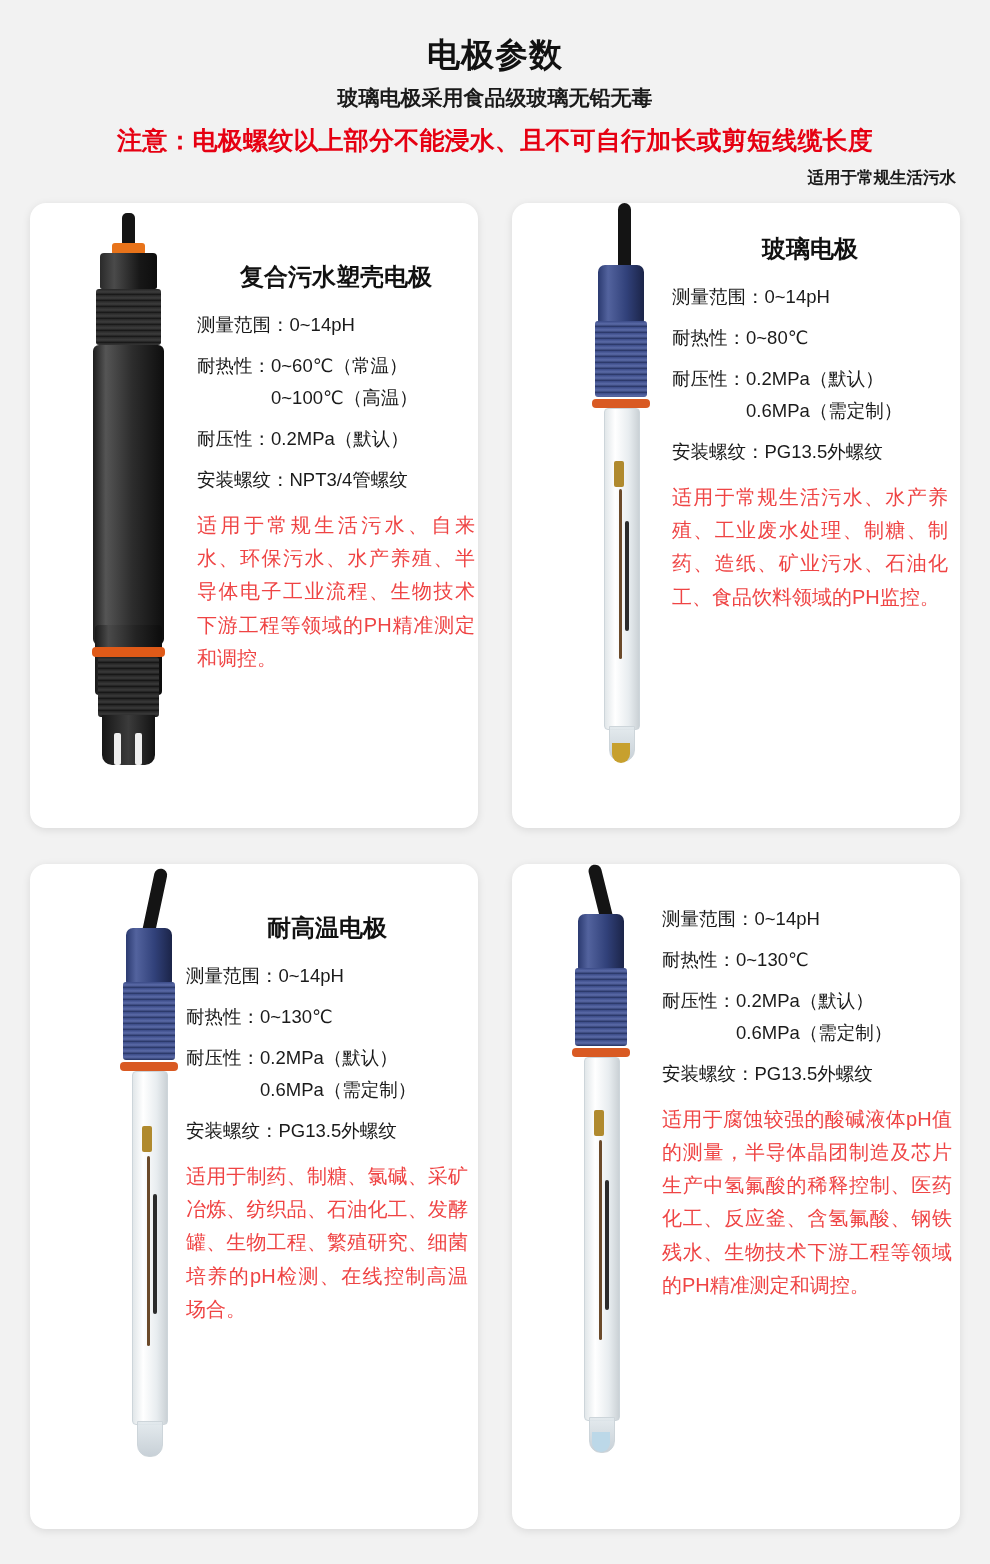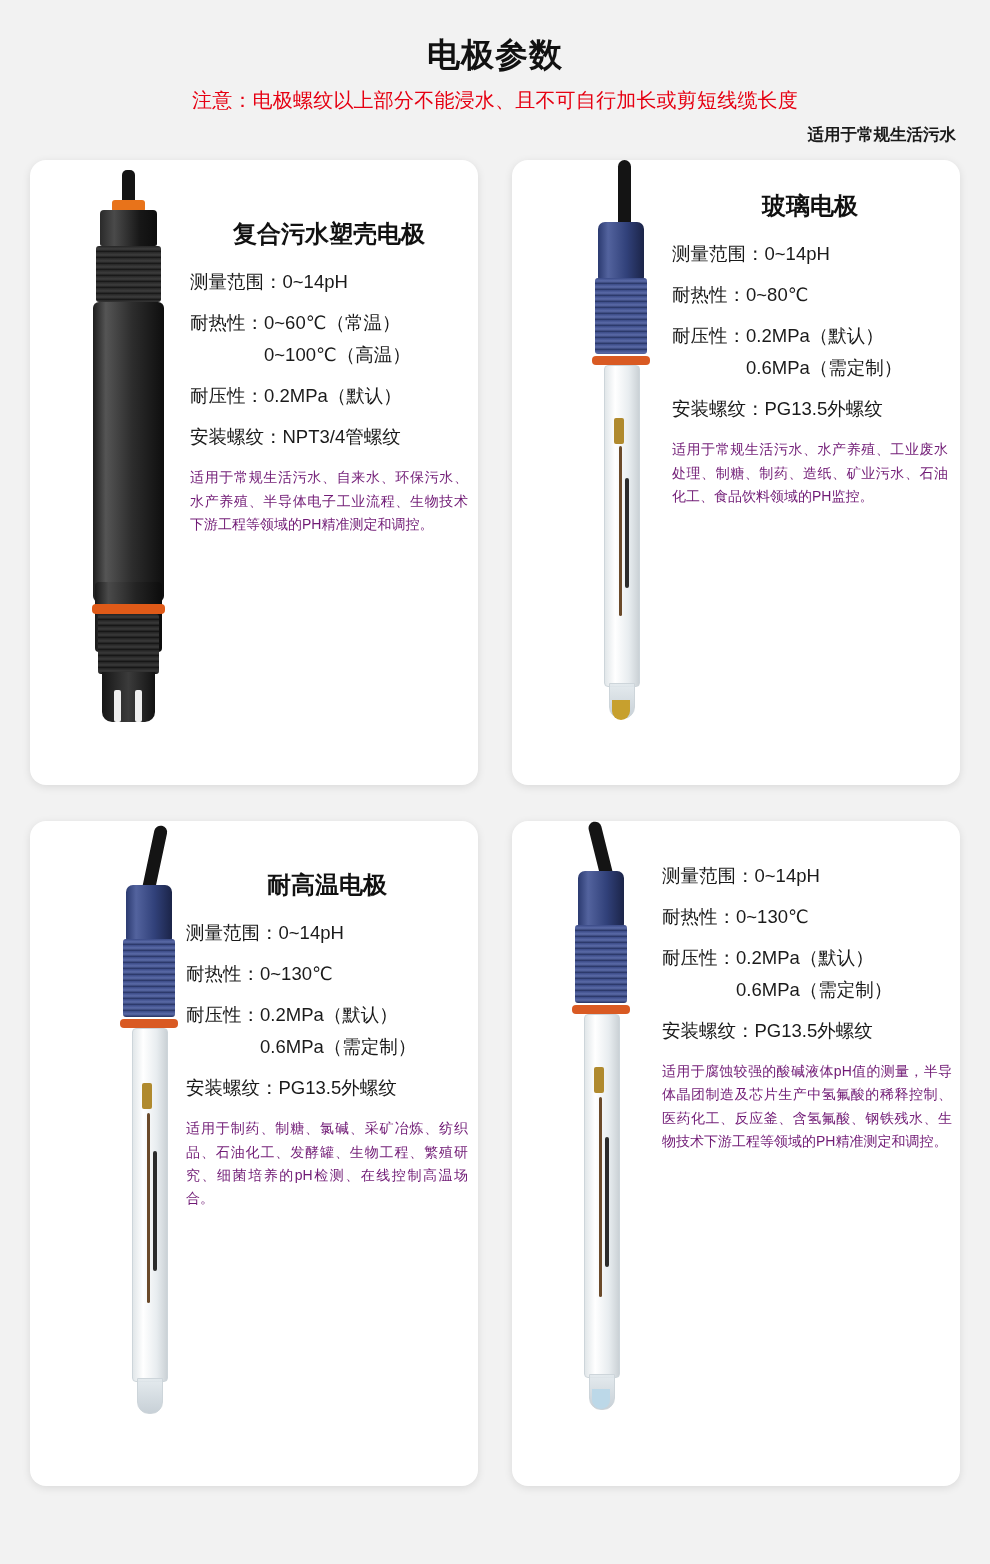--- a/index.html
+++ b/index.html
@@ -33,22 +33,22 @@
     color: #111;
   }
   .sub-title {
     font-size: 21px;
     font-weight: bold;
     color: #1a1a1a;
     margin-top: 9px;
     line-height: 1.3;
   }
   .warning {
-    font-size: 20px;
-    font-weight: normal;
+    font-size: 25px;
+    font-weight: bold;
     color: #e60012;
     margin-top: 12px;
     line-height: 1.3;
     letter-spacing: 0.2px;
   }
   .service-note {
     text-align: right;
     font-size: 16.5px;
     font-weight: bold;
     color: #1a1a1a;
@@ -102,32 +102,32 @@
     line-height: 1.62;
     color: #1a1a1a;
     margin-bottom: 11px;
     white-space: nowrap;
   }
   .spec-line.indent {
     margin-left: 74px;
     margin-top: -9px;
   }
   .desc {
-    font-size: 14px;
+    font-size: 20px;
     line-height: 1.66;
-    color: #701a75;
+    color: #ef4444;
     margin-top: 14px;
     text-align: justify;
   }
   
   .card.c2 .text-area { top: 30px; width: 276px; right: 12px; }
   .card.c3 .text-area { top: 48px; width: 282px; right: 10px; }
   .card.c4 .text-area { top: 40px; width: 290px; right: 8px; }
 
-  .card.c1 .text-area { top: 58px; width: 278px; right: 10px; }
+  .card.c1 .text-area { top: 58px; width: 278px; right: 3px; }
 
   
   .cable {
     position: absolute;
     background: #1b1b1b;
     border-radius: 6px;
   }
   
   .p1-cable {
     left: 86px; top: 10px; width: 13px; height: 48px;
@@ -217,20 +217,21 @@
     position: absolute; width: 18px; height: 20px; background: #bcd8e8; border-radius: 0 0 9px 9px;
   }
 </style>
 </head>
 <body>
 
 <div class="page">
 
   <div class="header">
     <div class="main-title">电极参数</div>
+    <div class="sub-title">玻璃电极采用食品级玻璃无铅无毒</div>
     <div class="warning">注意：电极螺纹以上部分不能浸水、且不可自行加长或剪短线缆长度</div>
     <div class="service-note">适用于常规生活污水</div>
   </div>
 
   <div class="grid">
 
     <div class="card c1">
       <div class="card-inner">
         <div class="probe-area left">
           <div class="cable p1-cable"></div>

